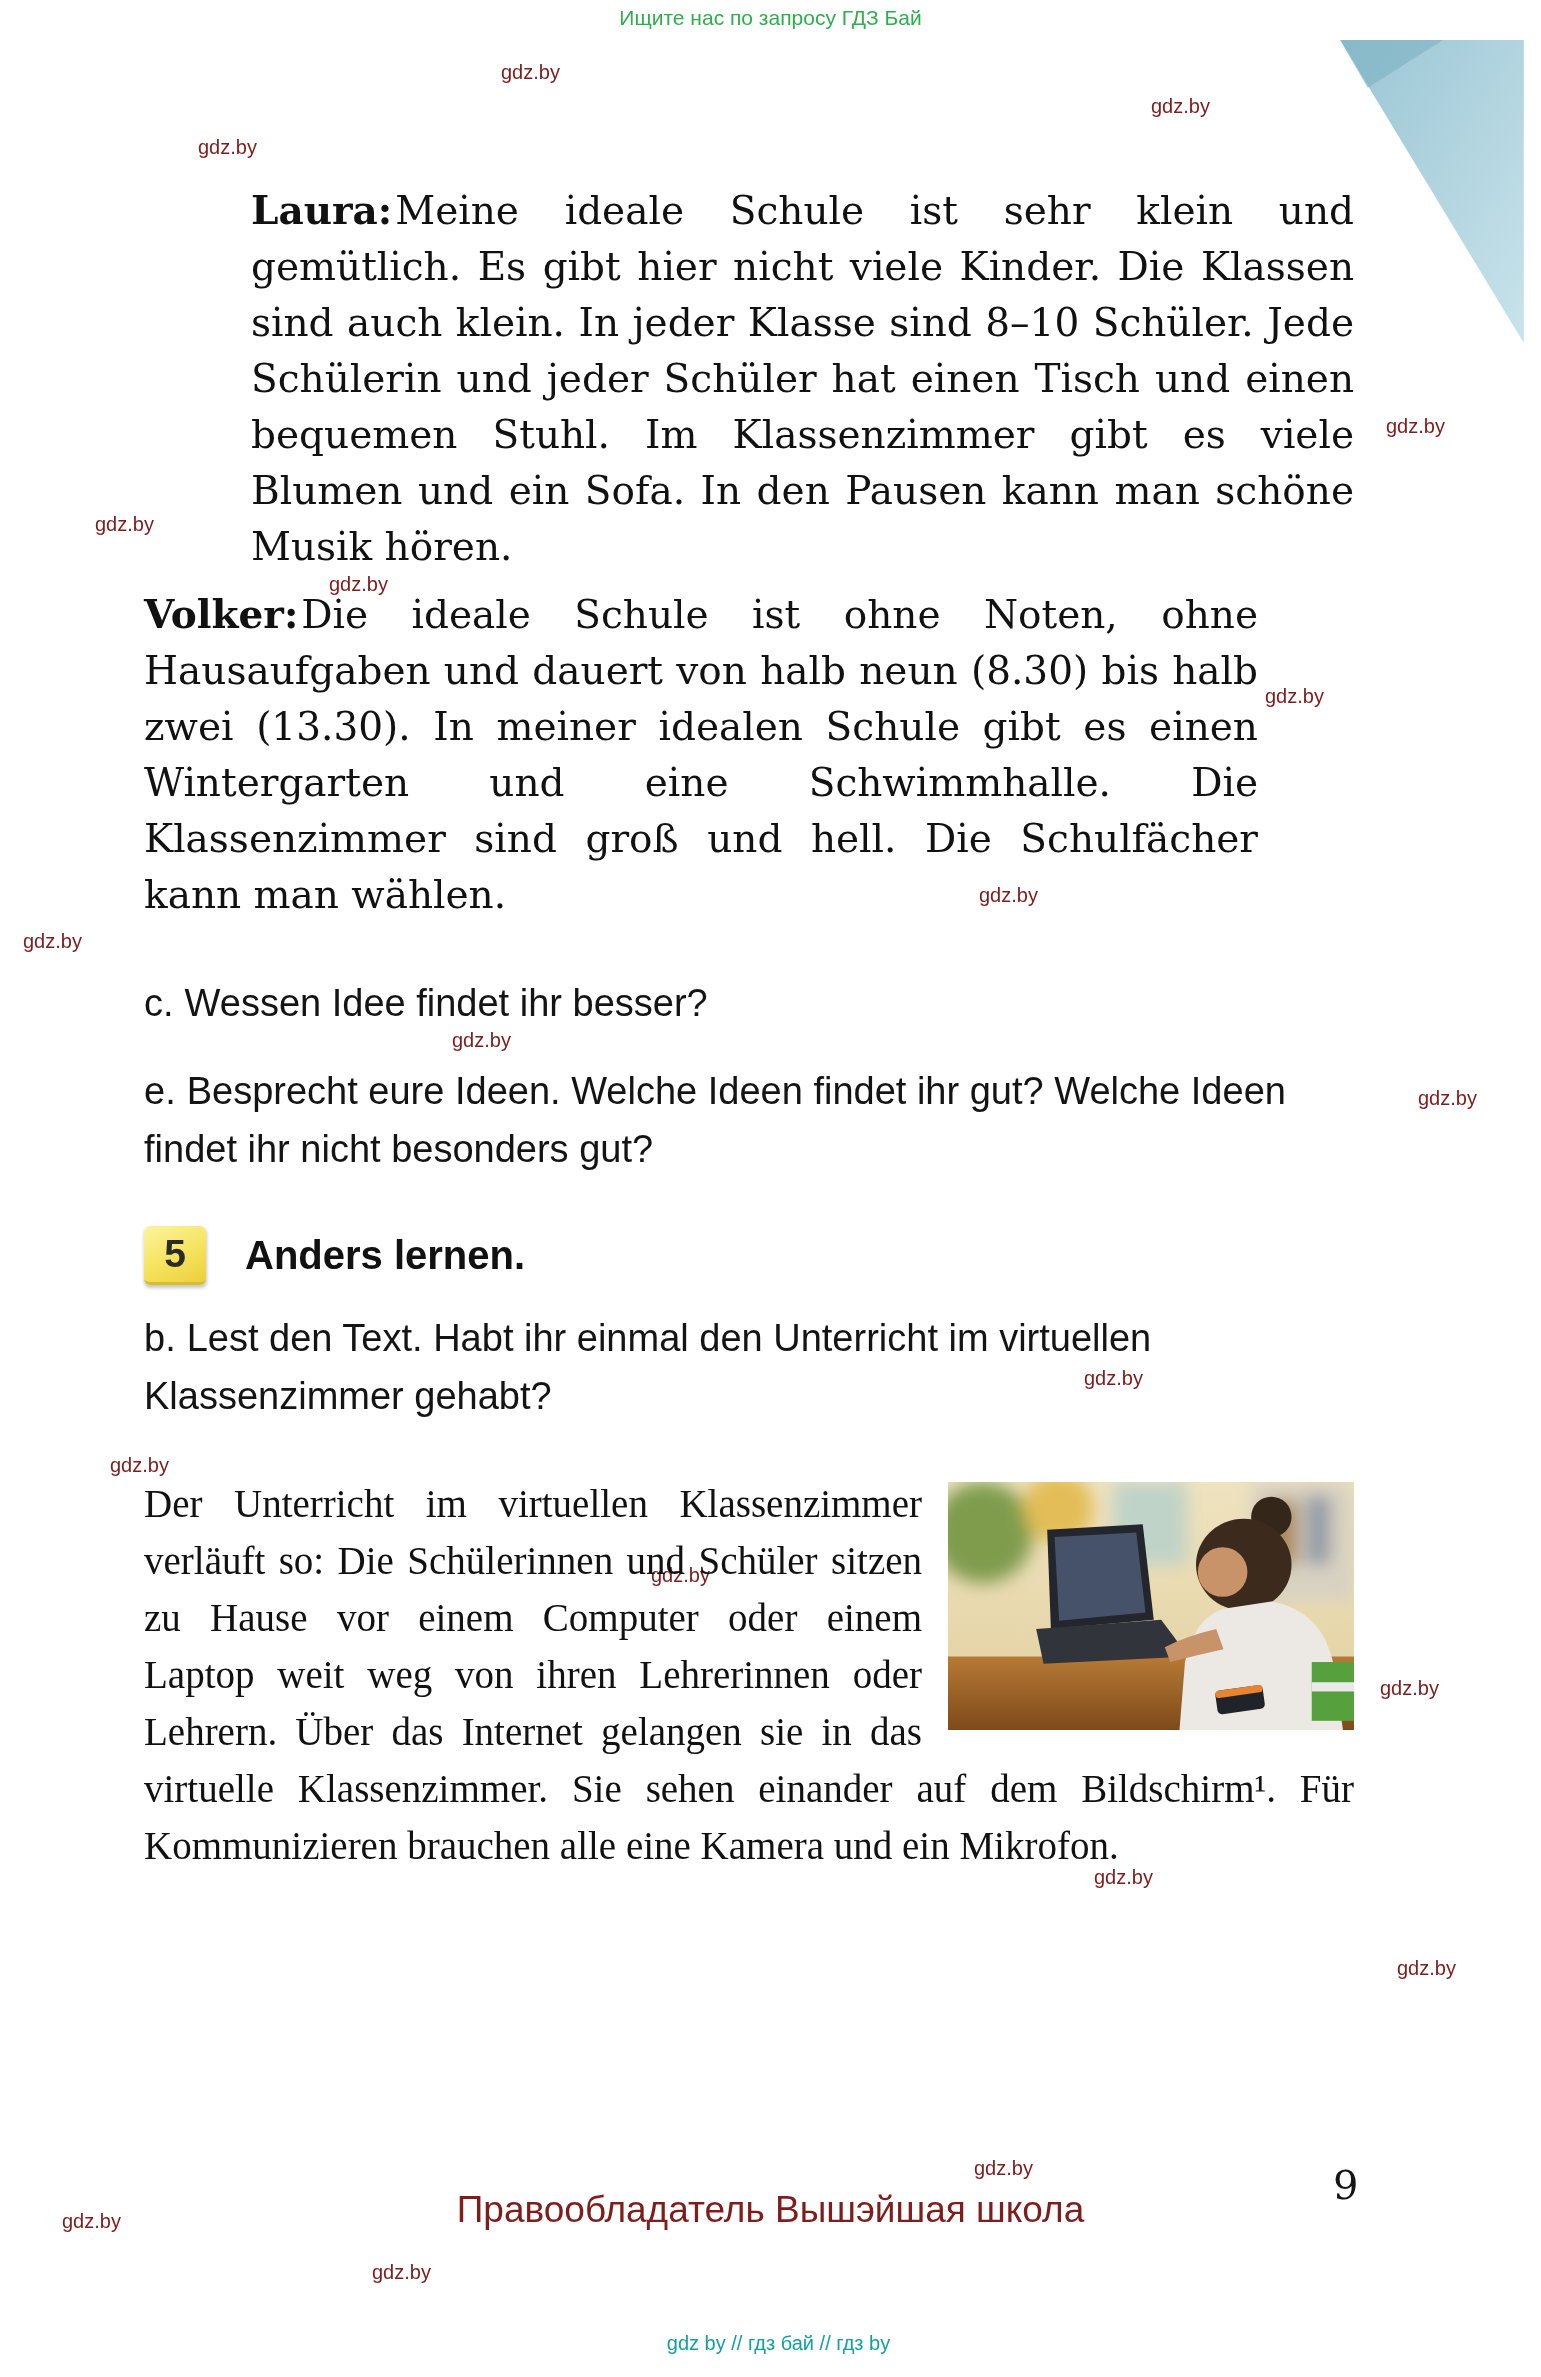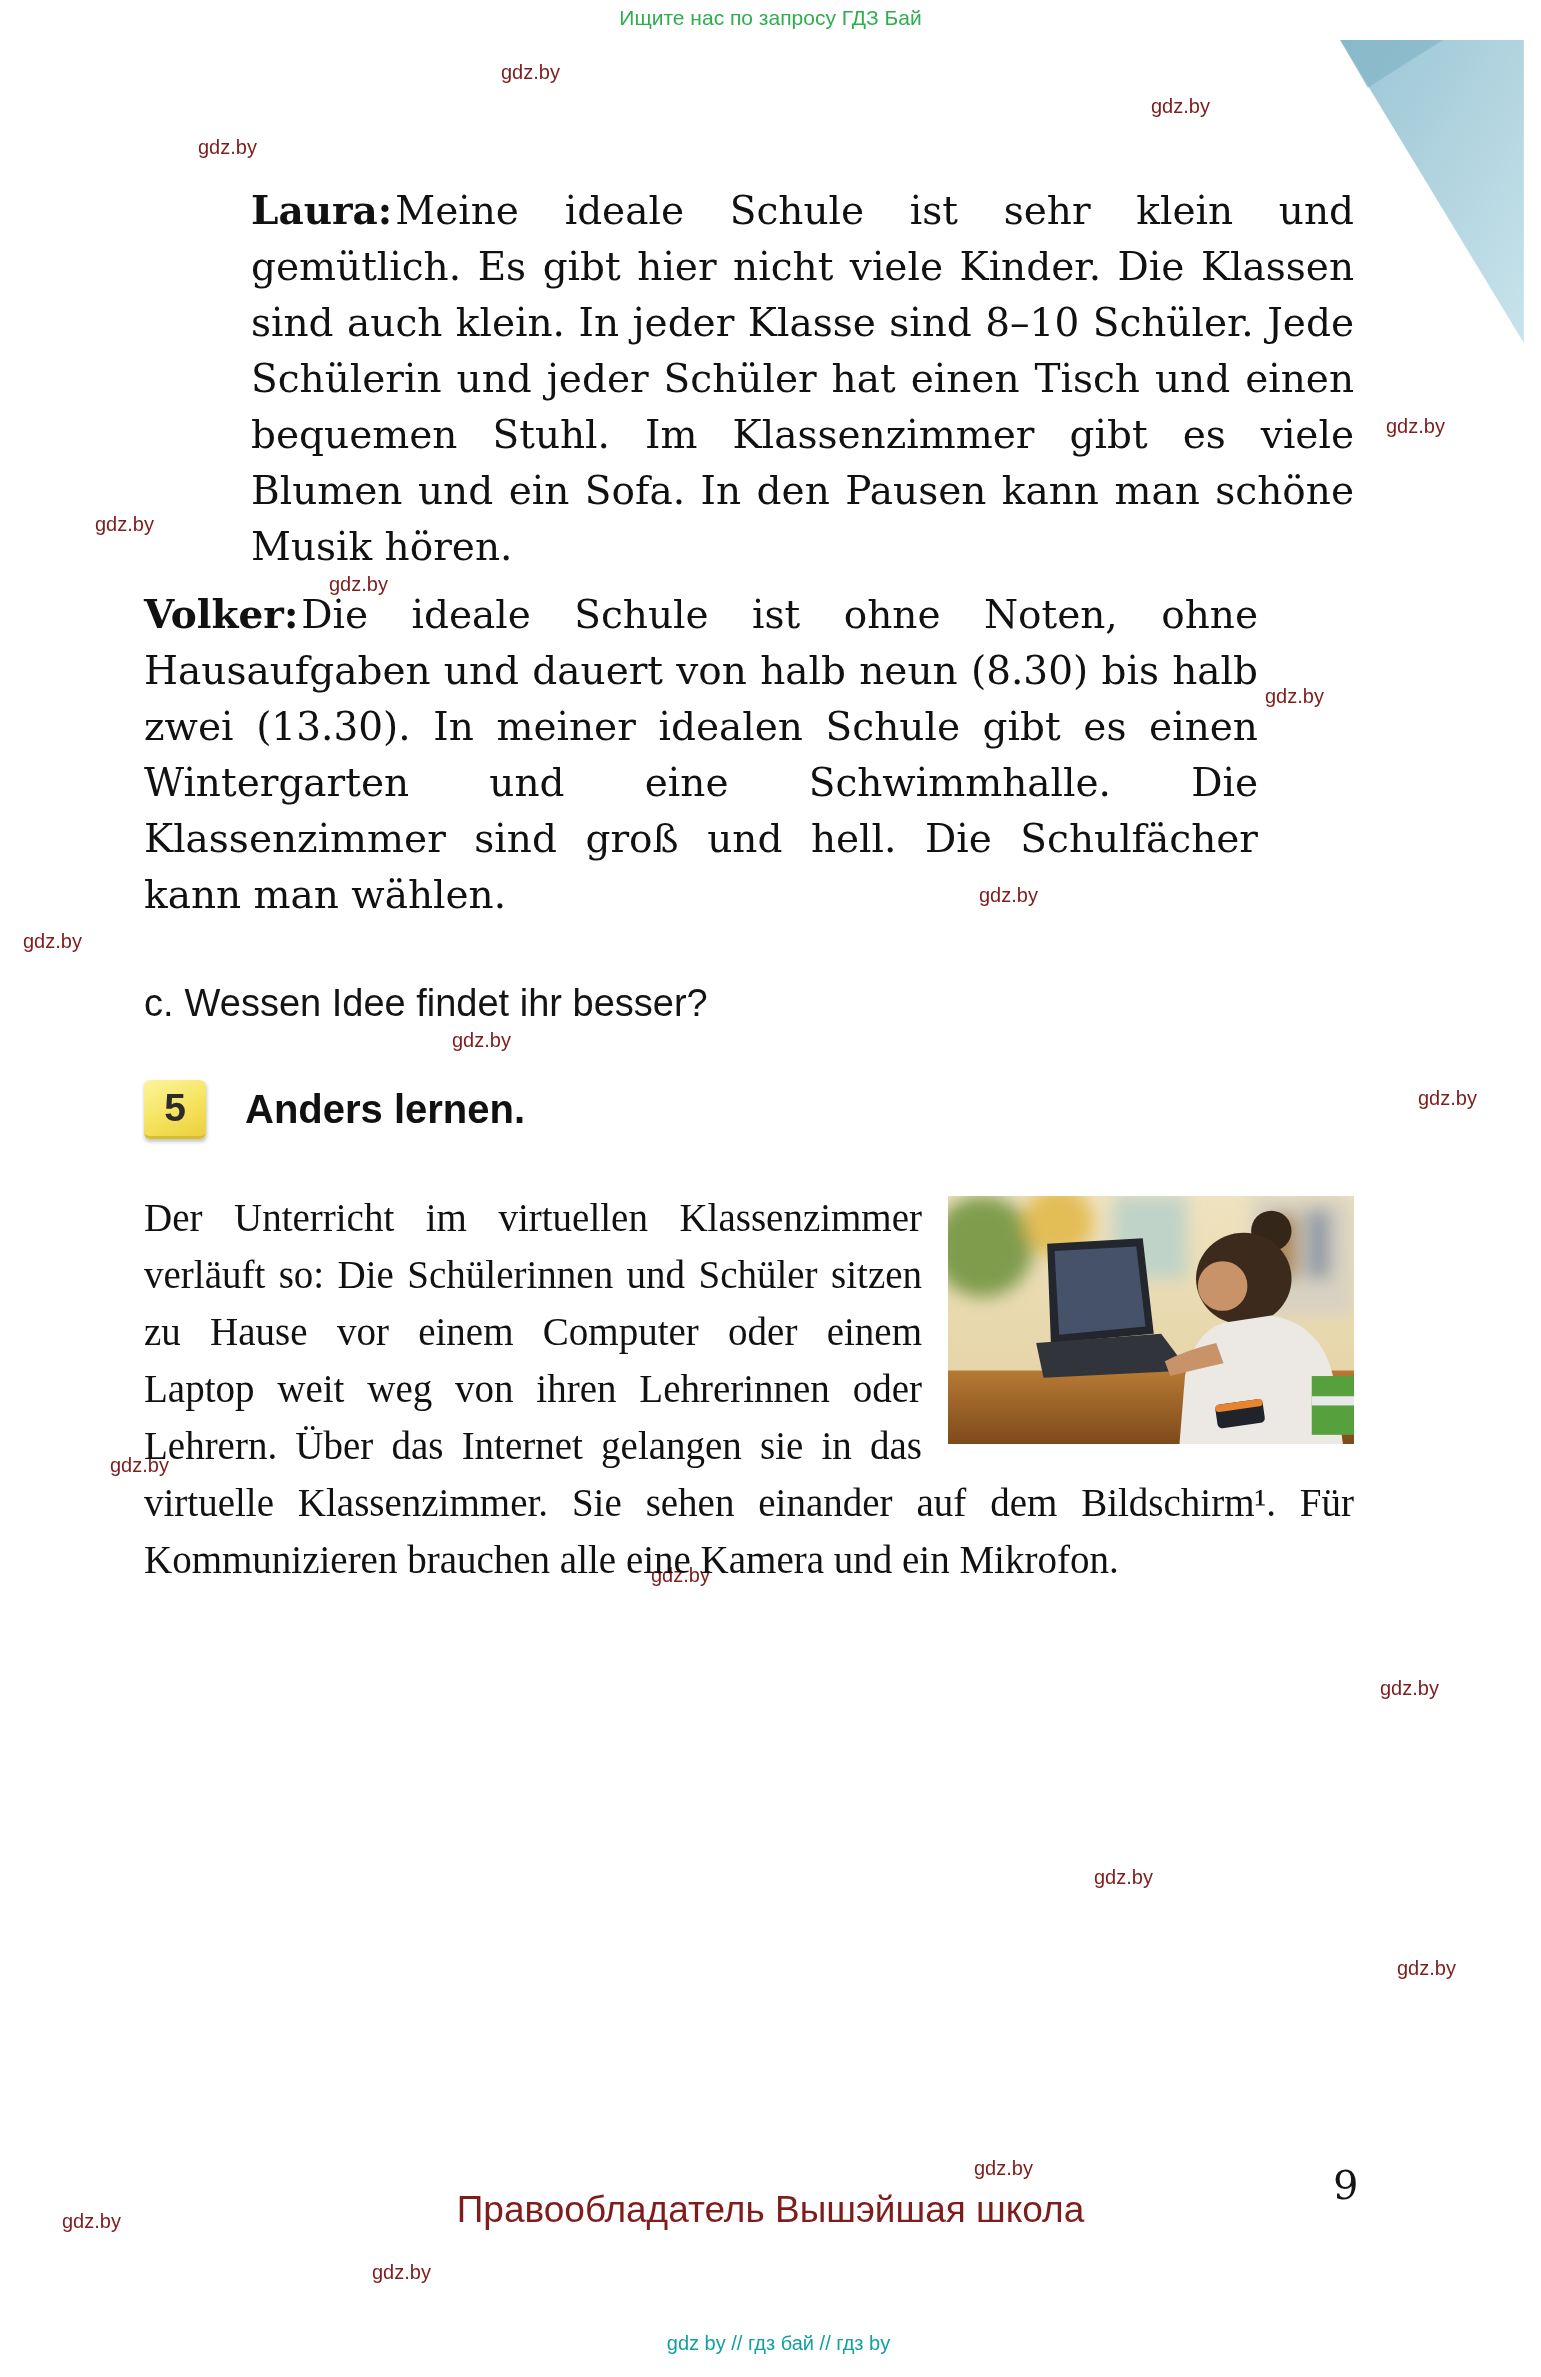--- a/index.html
+++ b/index.html
@@ -142,26 +142,32 @@
       <span class="speaker">Laura:</span><span>Meine ideale Schule ist sehr klein und gemütlich. Es gibt hier nicht viele Kinder. Die Klassen sind auch klein. In jeder Klasse sind 8–10 Schüler. Jede Schülerin und jeder Schüler hat einen Tisch und einen bequemen Stuhl. Im Klassenzimmer gibt es viele Blumen und ein Sofa. In den Pausen kann man schöne Musik hören.</span>
     </p>
 
     <p class="serif-para volker">
       <span class="speaker">Volker:</span><span>Die ideale Schule ist ohne Noten, ohne Hausaufgaben und dauert von halb neun (8.30) bis halb zwei (13.30). In meiner idealen Schule gibt es einen Wintergarten und eine Schwimmhalle. Die Klassenzimmer sind groß und hell. Die Schulfächer kann man wählen.</span>
     </p>
 
     <p class="question q-c">
       <span class="qlabel">c.</span><span>Wessen Idee findet ihr besser?</span>
     </p>
+    <p class="question q-e">
+      <span class="qlabel">e.</span><span>Besprecht eure Ideen. Welche Ideen findet ihr gut? Welche Ideen findet ihr nicht besonders gut?</span>
+    </p>
 
     <div class="ex-row">
       <div class="badge">5</div>
       <div class="ex-title">Anders lernen.</div>
     </div>
 
+    <p class="task task-b">
+      <span class="qlabel">b.</span><span>Lest den Text. Habt ihr einmal den Unterricht im virtuellen Klassenzimmer gehabt?</span>
+    </p>
 
     <p class="serif-para body-para">
       <span class="photo-wrap">
         <svg width="406" height="248" viewBox="0 0 442 270">
           <defs>
             <linearGradient id="bgGrad" x1="0" y1="0" x2="0" y2="1">
               <stop offset="0" stop-color="#efe3c0"></stop>
               <stop offset="1" stop-color="#e2cf9e"></stop>
             </linearGradient>
             <linearGradient id="deskGrad" x1="0" y1="0" x2="0" y2="1">

